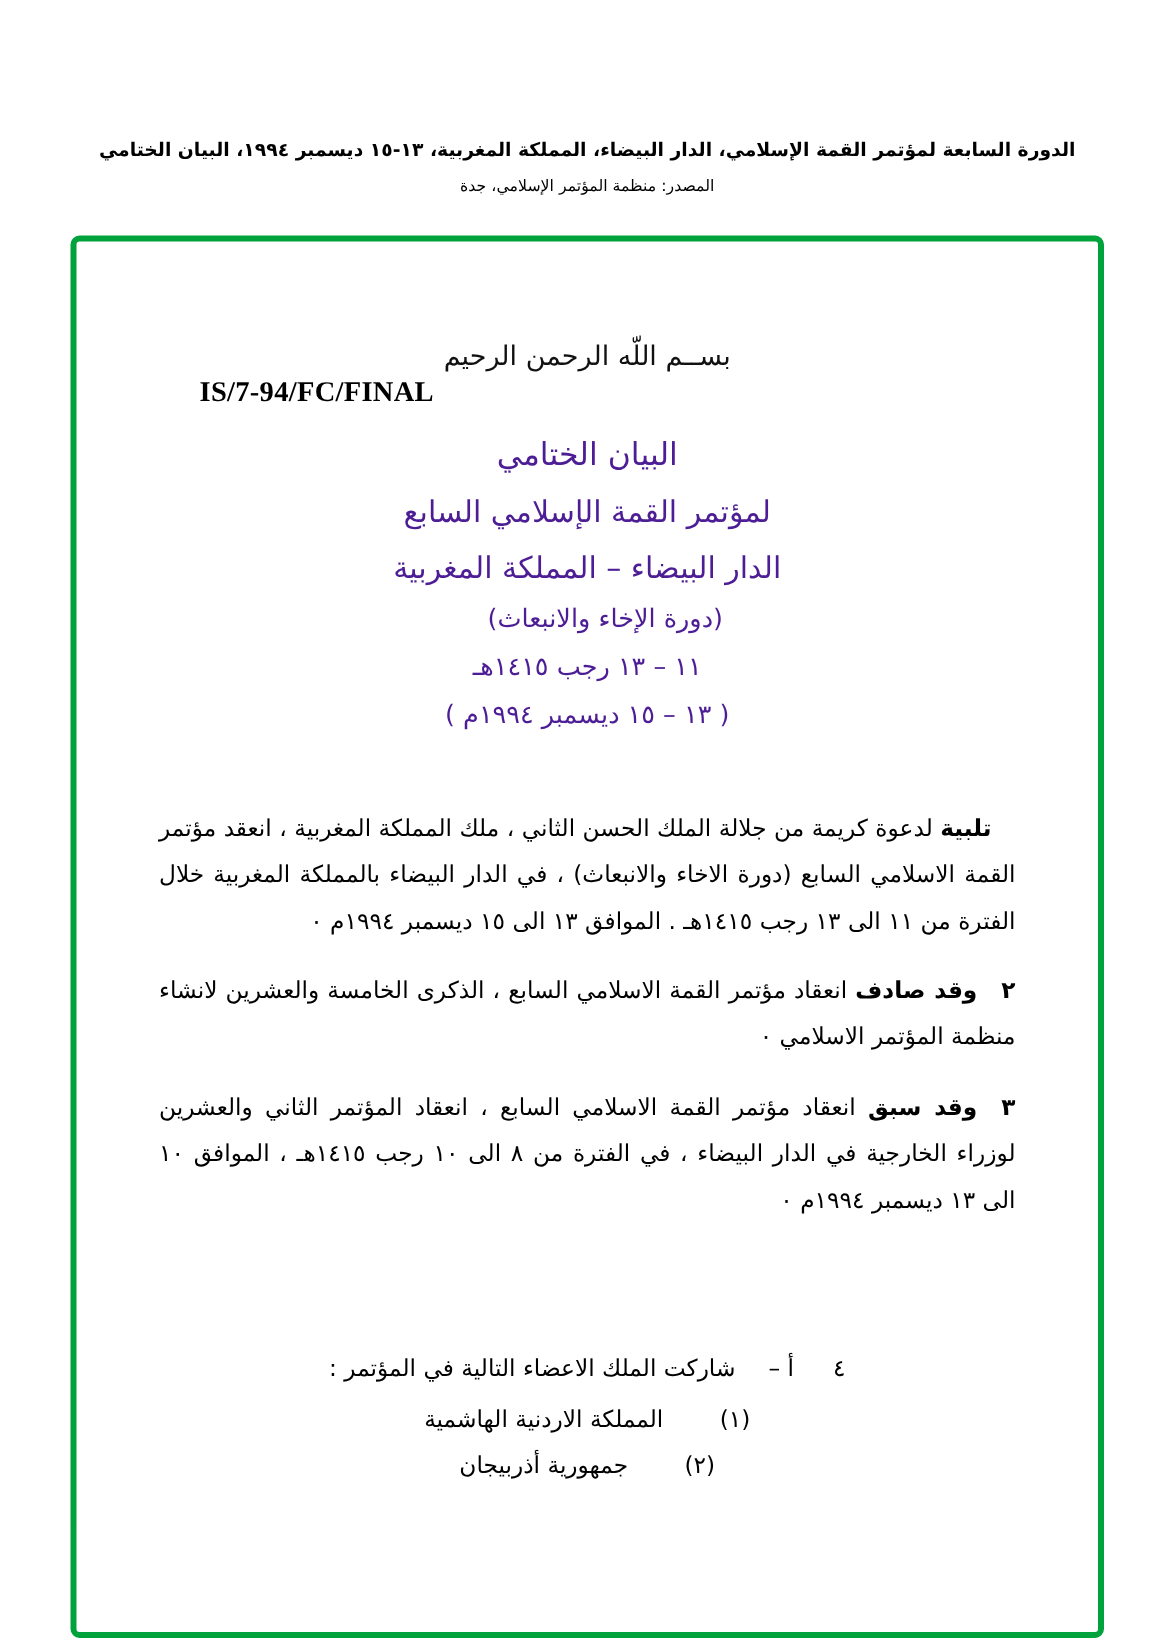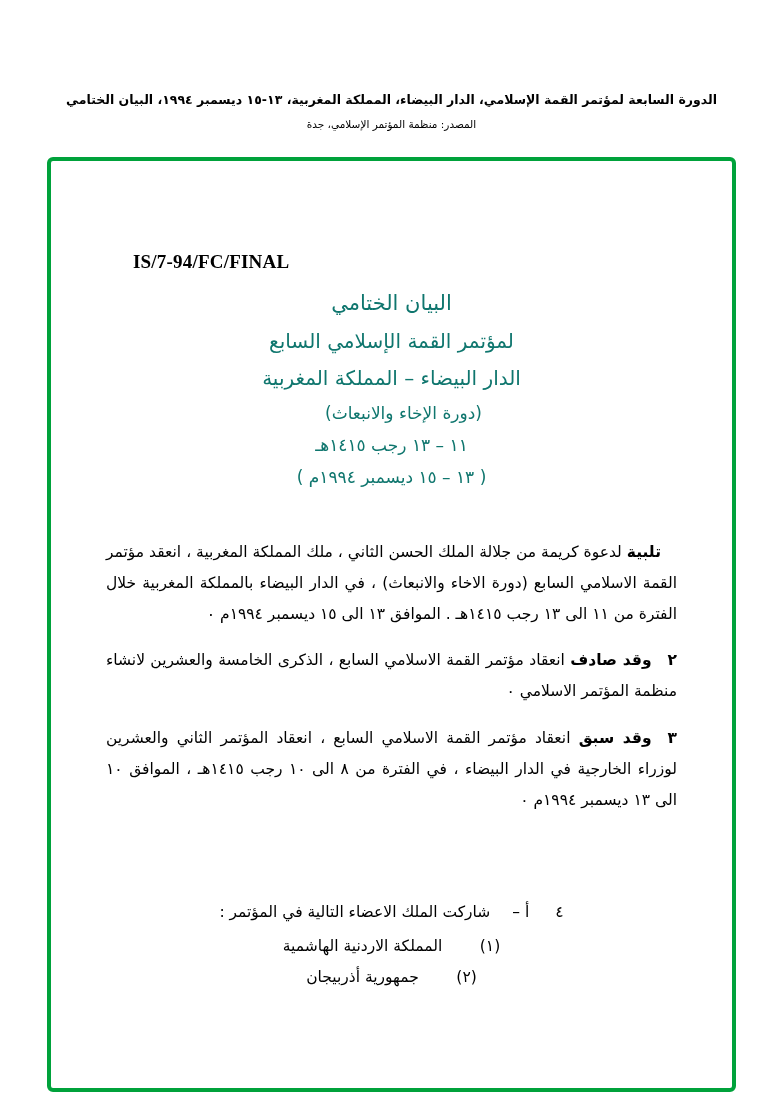--- a/index.html
+++ b/index.html
@@ -92,21 +92,21 @@
   .title-block {
     position: absolute;
     top: 130px;
     left: 0;
     right: 0;
     text-align: center;
     direction: rtl;
   }
   .title-block div {
     font-family: "DejaVu Sans", sans-serif;
-    color: #0f766e;
+    color: #4c1d95;
   }
   .t1 { font-size: 21px; margin-bottom: 14px; letter-spacing: 2px; }
   .t2 { font-size: 20px; margin-bottom: 13px; letter-spacing: 1.5px; }
   .t3 { font-size: 20px; margin-bottom: 13px; letter-spacing: 1.5px; }
   .t4 { font-size: 17px; margin-bottom: 12px; padding-left: 24px; }
   .t5 { font-size: 17px; margin-bottom: 12px; }
   .t6 { font-size: 17px; }
 
   
   .body-wrap {
@@ -181,20 +181,21 @@
   <div class="header-block">
     <div class="header-line-1">الدورة السابعة لمؤتمر القمة الإسلامي، الدار البيضاء، المملكة المغربية، ١٣-١٥ ديسمبر ١٩٩٤، البيان الختامي</div>
     <div class="header-line-2">المصدر:  منظمة المؤتمر الإسلامي، جدة</div>
   </div>
 
   <div class="frame">
     <div class="frame-inner">
 
       <div class="doc-code">IS/7-94/FC/FINAL</div>
 
+      <div class="basmala">بســم اللّه الرحمن الرحيم</div>
 
       <div class="title-block">
         <div class="t1">البيان الختامي</div>
         <div class="t2">لمؤتمر القمة الإسلامي السابع</div>
         <div class="t3">الدار البيضاء – المملكة المغربية</div>
         <div class="t4">(دورة الإخاء والانبعاث)</div>
         <div class="t5">١١ – ١٣ رجب ١٤١٥هـ</div>
         <div class="t6">( ١٣ – ١٥ ديسمبر ١٩٩٤م )</div>
       </div>
 

